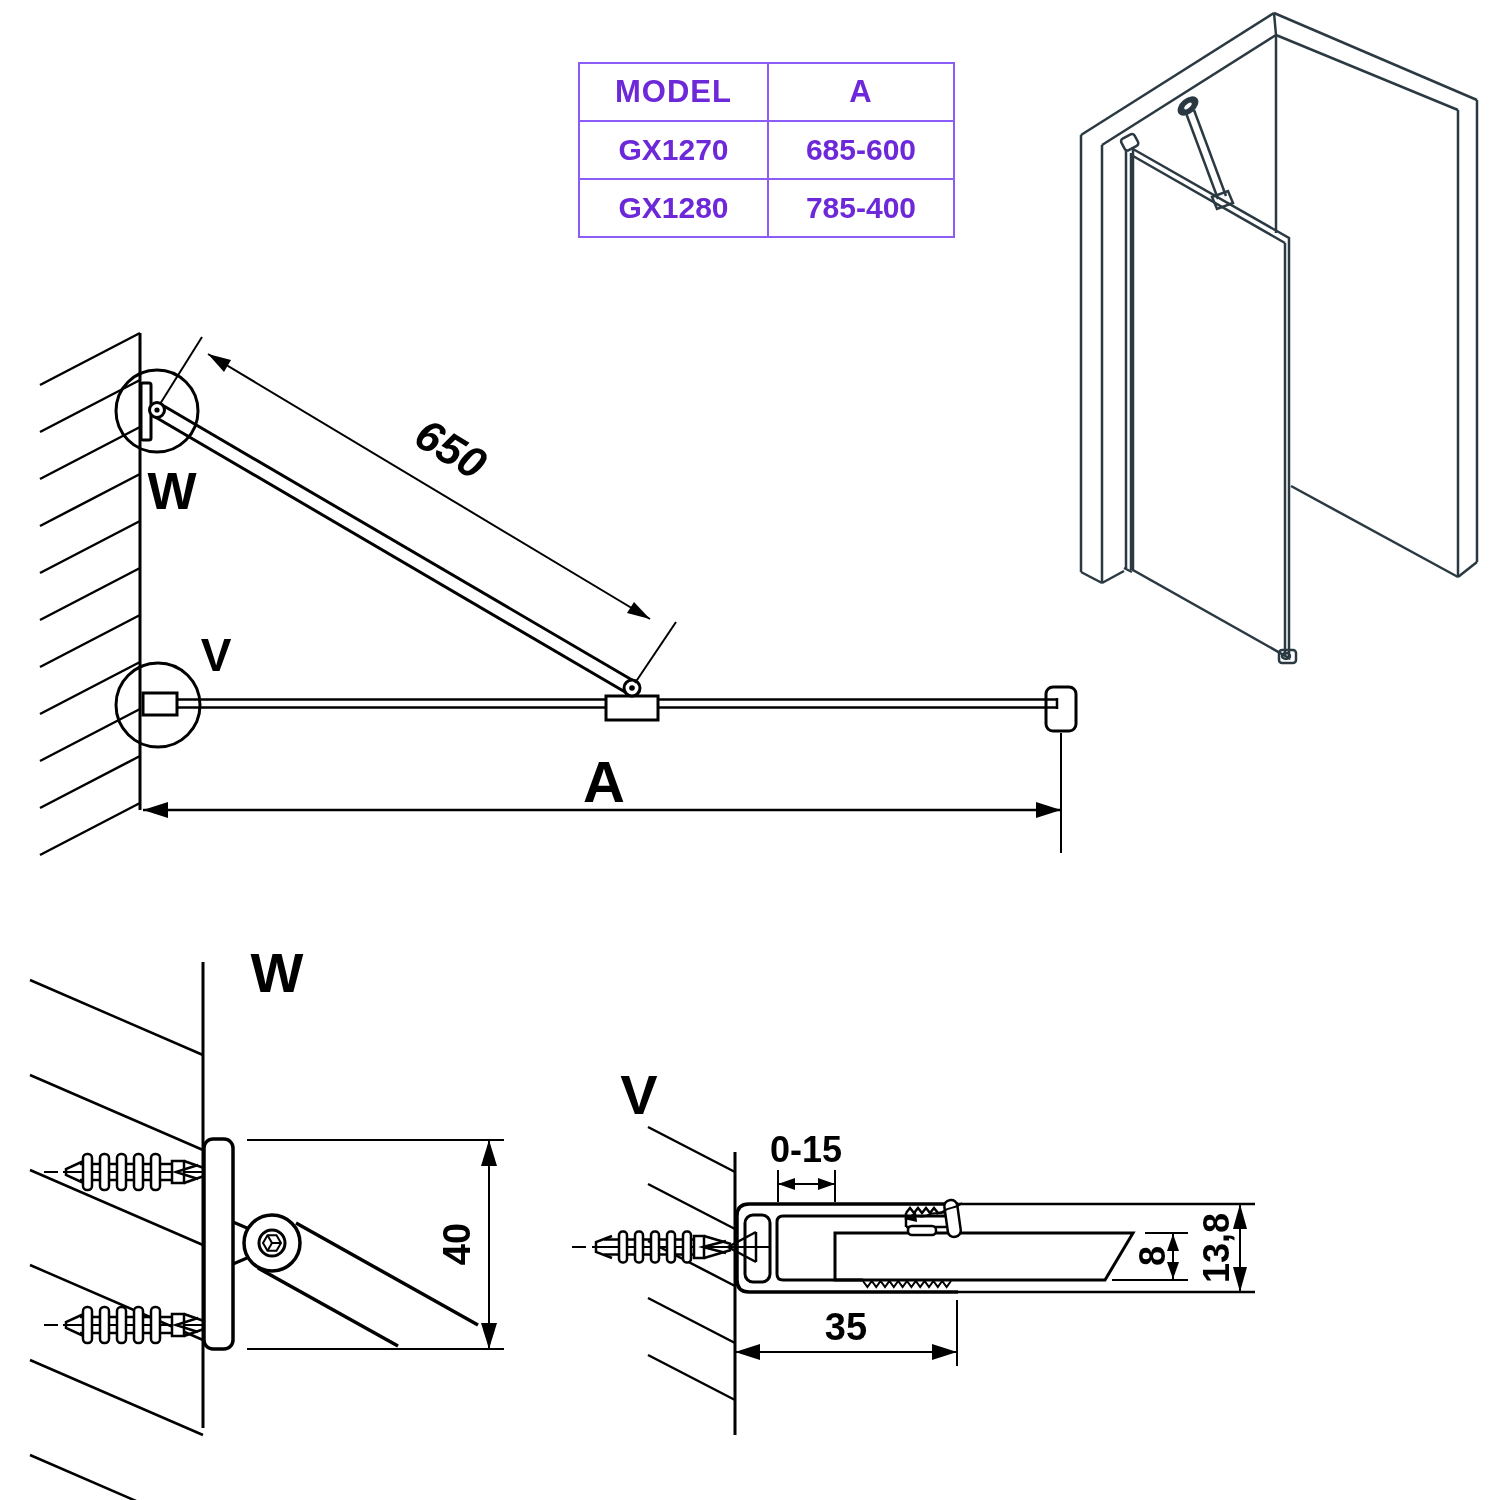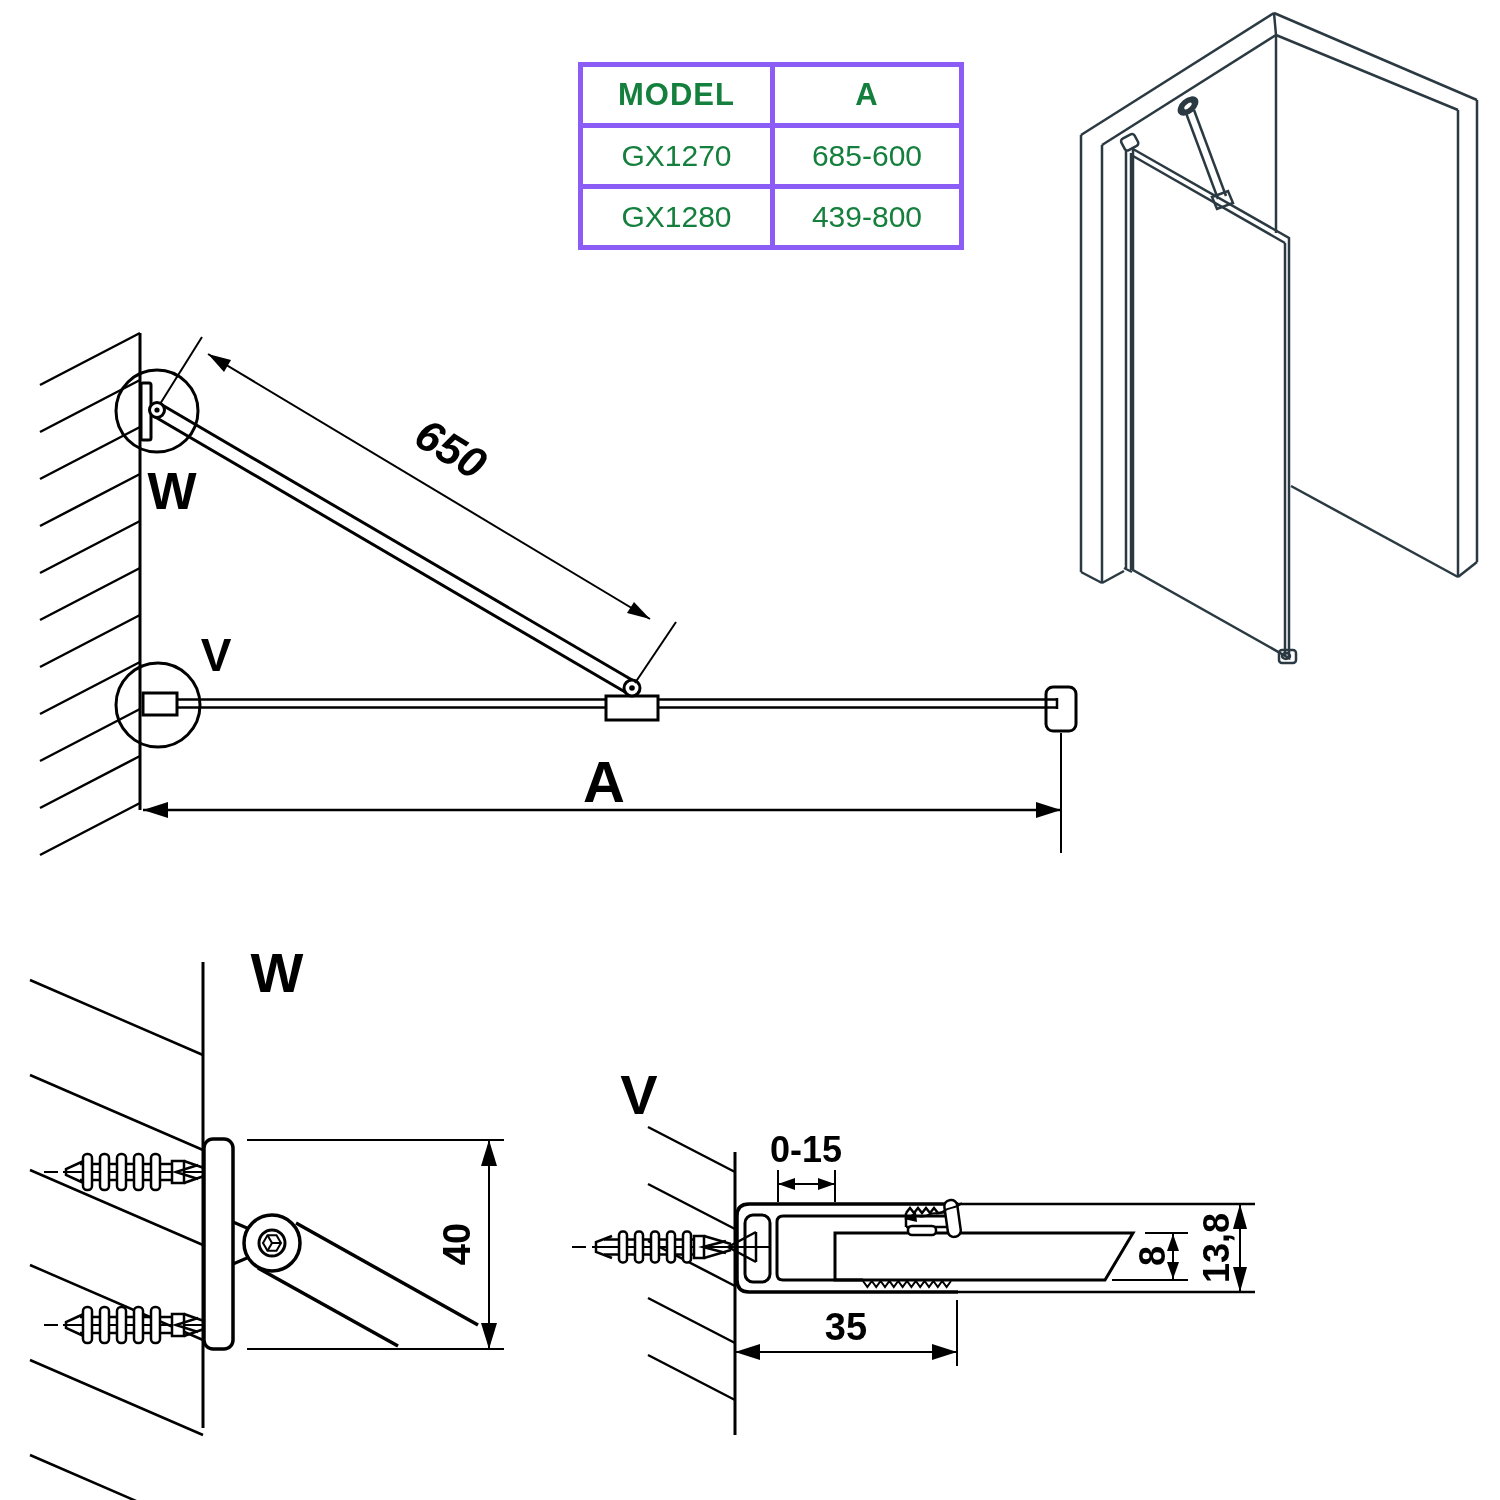--- a/index.html
+++ b/index.html
@@ -2,26 +2,26 @@
 <html><head>
 <meta charset="utf-8">
 <style>
   html,body{margin:0;padding:0;background:#fff;}
   .canvas{position:relative;width:1500px;height:1500px;background:#fff;overflow:hidden;
           font-family:"Liberation Sans",sans-serif;}
   .canvas svg{position:absolute;left:0;top:0;}
   
   .spec-table{position:absolute;left:578px;top:62px;border-collapse:collapse;table-layout:fixed;
               background:#fff;z-index:2;}
-  .spec-table td{border:5px solid #8b5cf6;text-align:center;vertical-align:middle;
-                 height:56px;padding:0;color:#15803d;}
+  .spec-table td{border:2px solid #8b5cf6;text-align:center;vertical-align:middle;
+                 height:56px;padding:0;color:#6d28d9;}
   .spec-table .c-model{width:187px;}
   .spec-table .c-a{width:184px;}
   .spec-table .hdr td{font-weight:700;font-size:31px;letter-spacing:1px;}
-  .spec-table .row td{font-weight:400;font-size:30px;}
+  .spec-table .row td{font-weight:700;font-size:30px;}
   
   .s2{stroke:#000;stroke-width:2;fill:none;}
   .s25{stroke:#000;stroke-width:2.5;fill:none;}
   .s3{stroke:#000;stroke-width:3;fill:none;}
   .s35{stroke:#000;stroke-width:3.5;fill:none;}
   .wf{fill:#fff;}
   .blk{fill:#000;stroke:none;}
   .iso{stroke:#2b3a42;stroke-width:2.5;fill:none;}
   .isof{fill:#2b3a42;stroke:none;}
   .txt{font-family:"Liberation Sans",sans-serif;font-weight:700;fill:#000;}
@@ -36,21 +36,21 @@
       <tr class="hdr">
         <td class="c-model">MODEL</td>
         <td class="c-a">A</td>
       </tr>
       <tr class="row">
         <td>GX1270</td>
         <td>685-600</td>
       </tr>
       <tr class="row">
         <td>GX1280</td>
-        <td>439-800</td>
+        <td>785-400</td>
       </tr>
     </tbody>
   </table>
 
   <svg width="1500" height="1500" viewBox="0 0 1500 1500">
 
     <g>
 
       <path class="s25" d="M40,385L140,333 M40,432L140,380 M40,479L140,427 M40,526L140,474 M40,573L140,521 M40,620L140,568 M40,667L140,615 M40,714L140,662 M40,761L140,709 M40,808L140,756 M40,855L140,803"></path>
       <line class="s3" x1="140" y1="333" x2="140" y2="810"></line>

